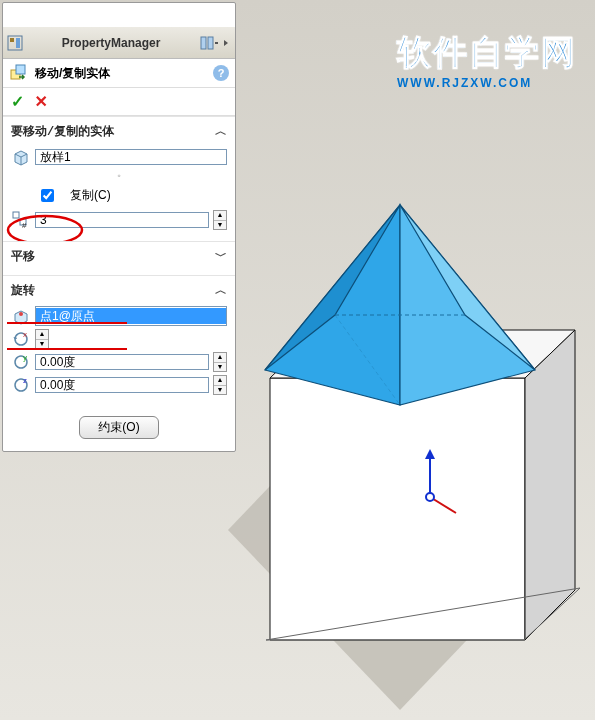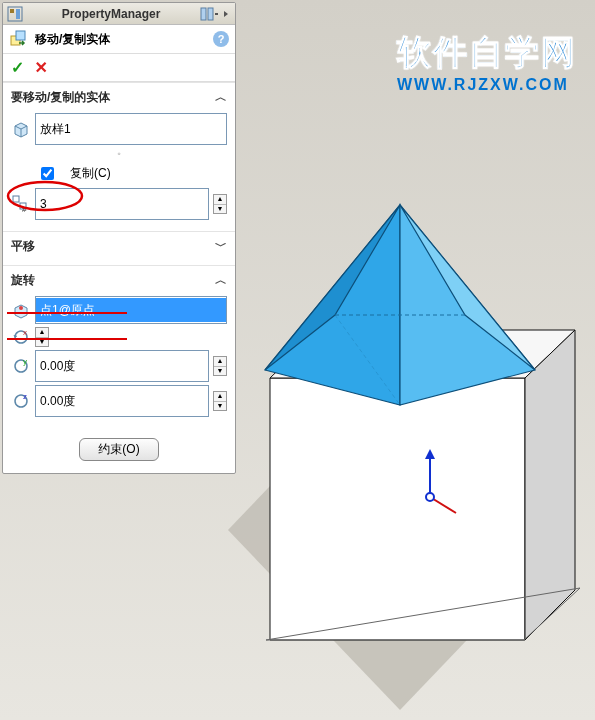--- a/index.html
+++ b/index.html
@@ -26,42 +26,43 @@
   }
   .watermark .cn {
     font-size: 34px;
     font-weight: 900;
     color: #0072cf;
     letter-spacing: 2px;
     -webkit-text-stroke: 1px #fff;
     text-shadow: 0 0 2px #fff, 0 0 2px #fff;
   }
   .watermark .url {
-    font-size: 16px;
+    font-size: 12px;
     font-weight: 700;
     color: #0072cf;
     letter-spacing: 2px;
   }
   .panel {
     position: absolute;
     left: 2px; top: 2px;
     width: 234px;
     background: #ffffff;
     border: 1px solid #999;
     border-radius: 2px;
   }
   .titlebar {
-    height: 22px;
+    height: 32px;
     background: linear-gradient(to bottom, #eceae3 0%, #d7d4c8 100%);
     border-bottom: 1px solid #bbb;
     display: flex;
     align-items: center;
     padding: 0 4px;
     font-weight: bold;
     color: #333;
+    margin-top: 24px;
   }
   .titlebar .title { flex: 1; text-align: center; }
   .titlebar .title-icon, .titlebar .pin-icon {
     width: 16px; height: 16px;
   }
   .feature-head {
     display: flex;
     align-items: center;
     padding: 4px 6px;
     border-bottom: 1px solid #ddd;
@@ -84,41 +85,42 @@
     background: #fff;
     position: relative;
   }
   .section-head {
     display: flex;
     justify-content: space-between;
     align-items: center;
     font-weight: bold;
     color: #2b2b2b;
     padding-bottom: 4px;
+    font-family: Liberation Mono, monospace;
   }
   .chev { font-size: 12px; color: #555; }
   .row {
     display: flex;
     align-items: center;
     gap: 4px;
     margin: 3px 0;
   }
   .row-icon { width: 20px; height: 20px; flex-shrink: 0; }
   .textbox {
     flex: 1;
-    height: 32px;
+    height: 16px;
     border: 1px solid #7a98b5;
     background: #fff;
     padding: 1px 4px;
     font-size: 12px;
     font-family: inherit;
   }
   .selected-box {
     flex: 1;
-    height: 28px;
+    height: 20px;
     border: 1px solid #7a98b5;
     background: #fff;
     padding: 1px 0;
     display: flex;
     align-items: center;
   }
   .selected-box .hi {
     background: #3399ff;
     color: #fff;
     padding: 1px 4px;

